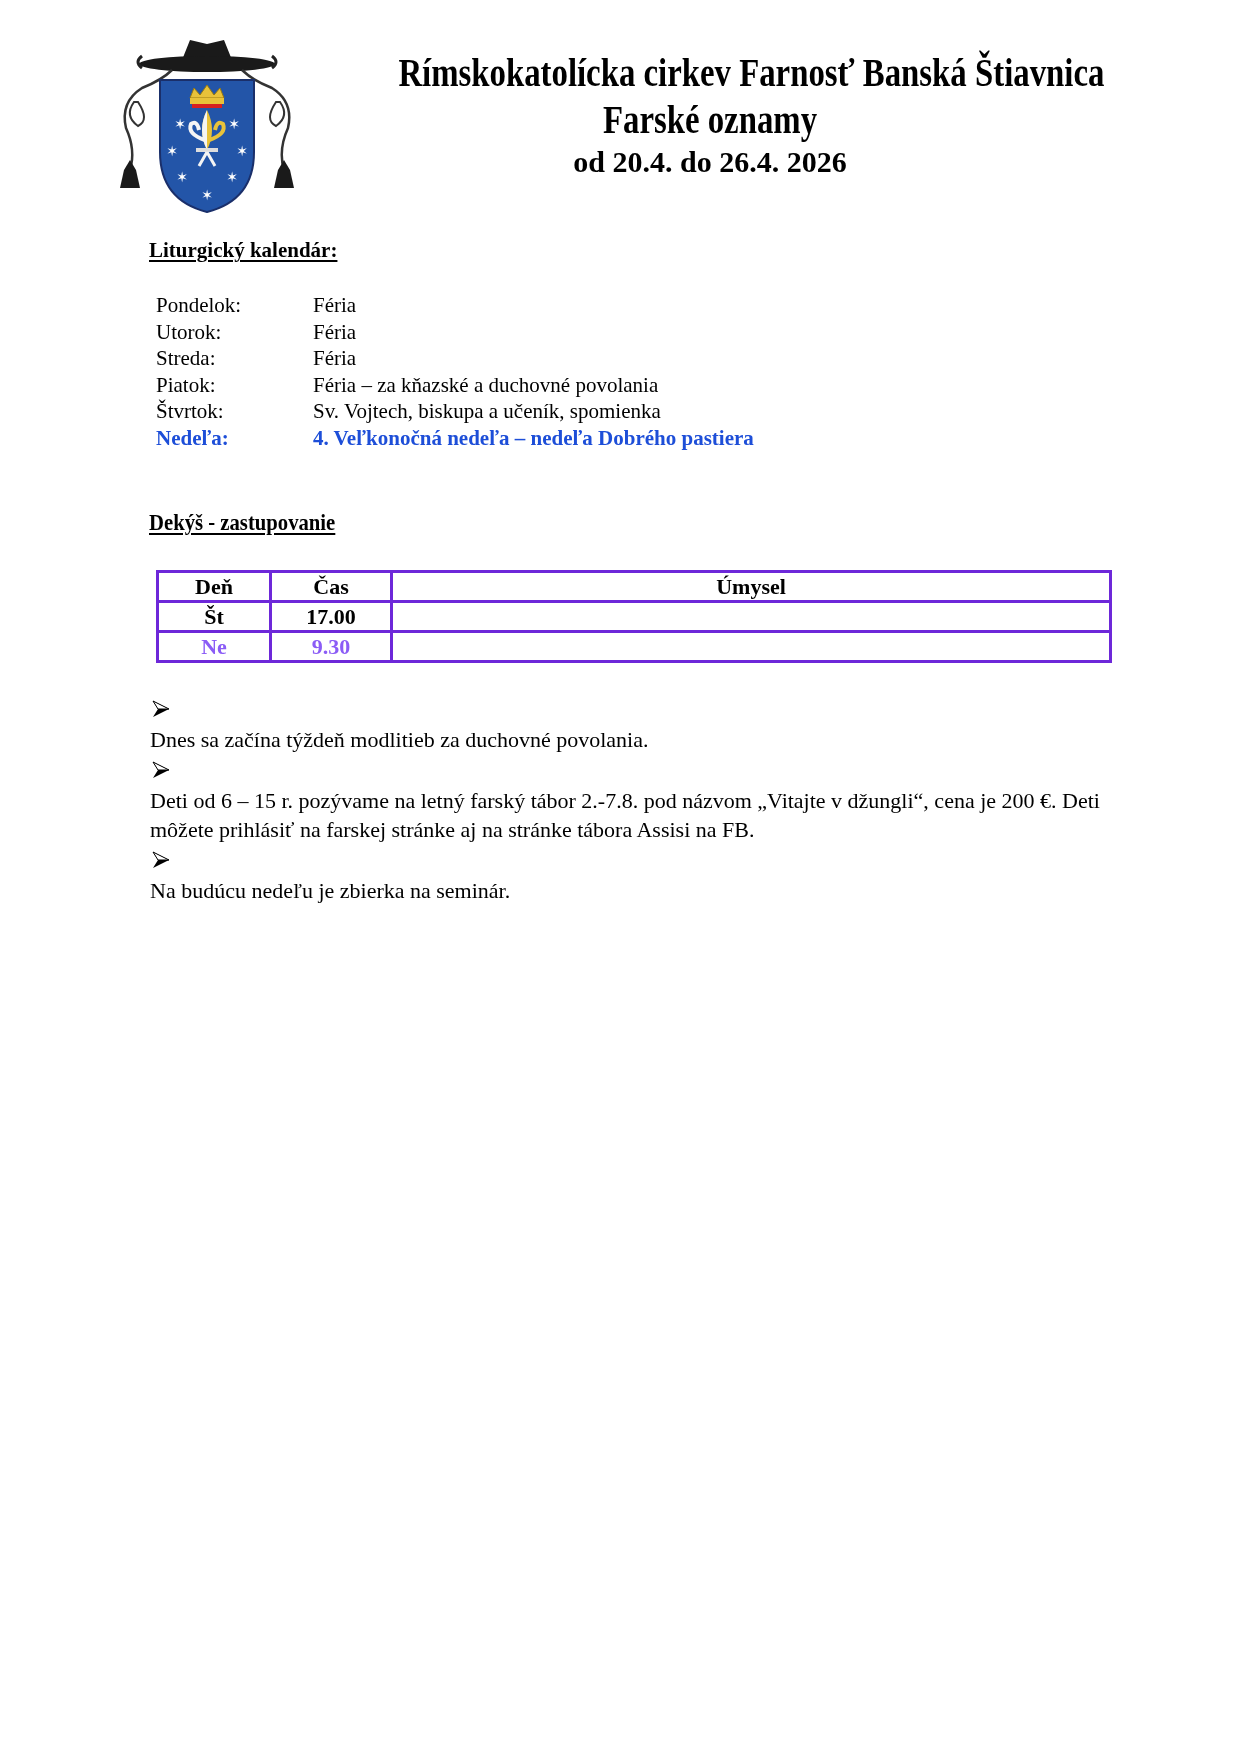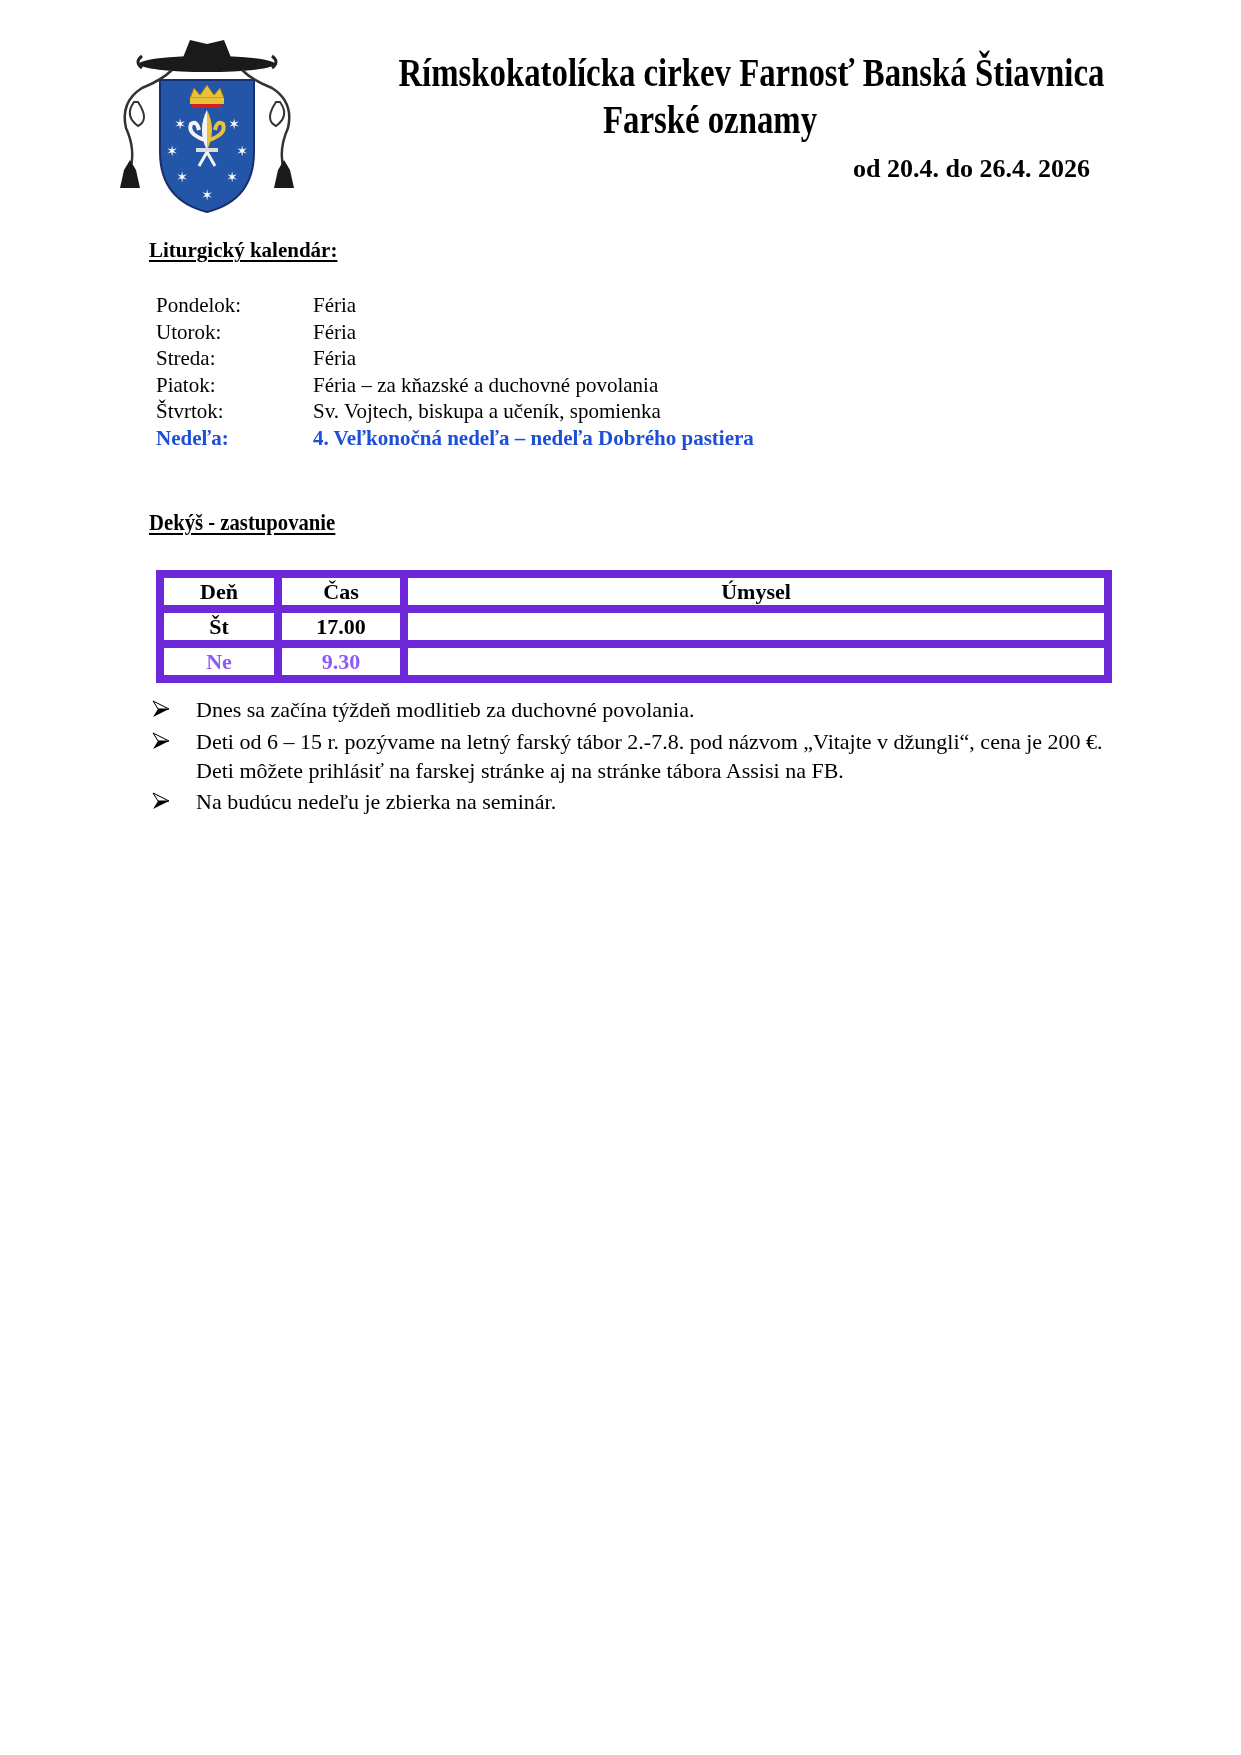--- a/index.html
+++ b/index.html
@@ -4,39 +4,39 @@
 <style>
   html, body { margin: 0; padding: 0; background: #ffffff; }
   body { width: 1241px; height: 1755px; position: relative; overflow: hidden;
          font-family: "Liberation Serif", "DejaVu Serif", serif; color: #000; }
   .logo { position: absolute; left: 112px; top: 32px; width: 190px; height: 182px; }
   .header { position: absolute; left: 330px; top: 50px; width: 760px; text-align: center; }
   .title1 { font-family: "Liberation Serif", serif; font-weight: bold; font-size: 40px;
             line-height: 46px; transform: scaleX(0.82); transform-origin: center; white-space: nowrap; letter-spacing: 0px; }
   .title2 { font-weight: bold; font-size: 40px; line-height: 48px;
             transform: scaleX(0.82); transform-origin: center; white-space: nowrap; }
-  .title3 { font-weight: bold; font-size: 26px; line-height: 32px; margin-top: 9px; text-align: right; }
+  .title3 { font-weight: bold; font-size: 30px; line-height: 32px; margin-top: 2px; }
   .section-h { position: absolute; left: 149px; font-weight: bold; text-decoration: underline;
                text-decoration-thickness: 2px; text-underline-offset: 3px; }
   .lit-h { top: 238px; font-size: 21px; }
   .dek-h { top: 510px; font-size: 23px; transform: scaleX(0.9); transform-origin: left; }
   .cal { position: absolute; left: 156px; top: 292px; font-size: 21px; }
   .cal-row { height: 26.5px; line-height: 26.5px; display: flex; }
   .cal-day { width: 157px; font-weight: normal; }
   .cal-desc { white-space: nowrap; }
   .cal-row.red .cal-day, .cal-row.red .cal-desc { color: #1d4ed8; font-weight: bold; }
   table.mass { position: absolute; left: 156px; top: 570px; width: 956px;
                border-collapse: collapse; font-size: 22px; font-weight: bold; }
-  table.mass td, table.mass th { border: 8px solid #6d28d9; height: 27px; padding: 0; text-align: center;
+  table.mass td, table.mass th { border: 3px solid #6d28d9; height: 27px; padding: 0; text-align: center;
                                   line-height: 26px; }
   table.mass th { font-weight: bold; }
   .c-day { width: 110px; } .c-time { width: 118px; }
   .red-text { color: #8b5cf6; }
   .bullets { position: absolute; left: 150px; top: 695px; width: 960px; font-size: 22px; line-height: 29px; }
-  .bullet { display: flex; margin-bottom: 2px; }
+  .bullet { display: flex; margin-bottom: 2px; flex-direction: column; }
   .bullet-icon { width: 44px; flex: none; padding-left: 2px; }
   .bullet-icon svg { width: 18px; height: 18px; margin-top: 5px; }
   .bullet-text { flex: 1; }
 </style>
 </head>
 <body>
 
 <div class="logo">
   <svg viewBox="0 0 190 182" width="190" height="182">
 

